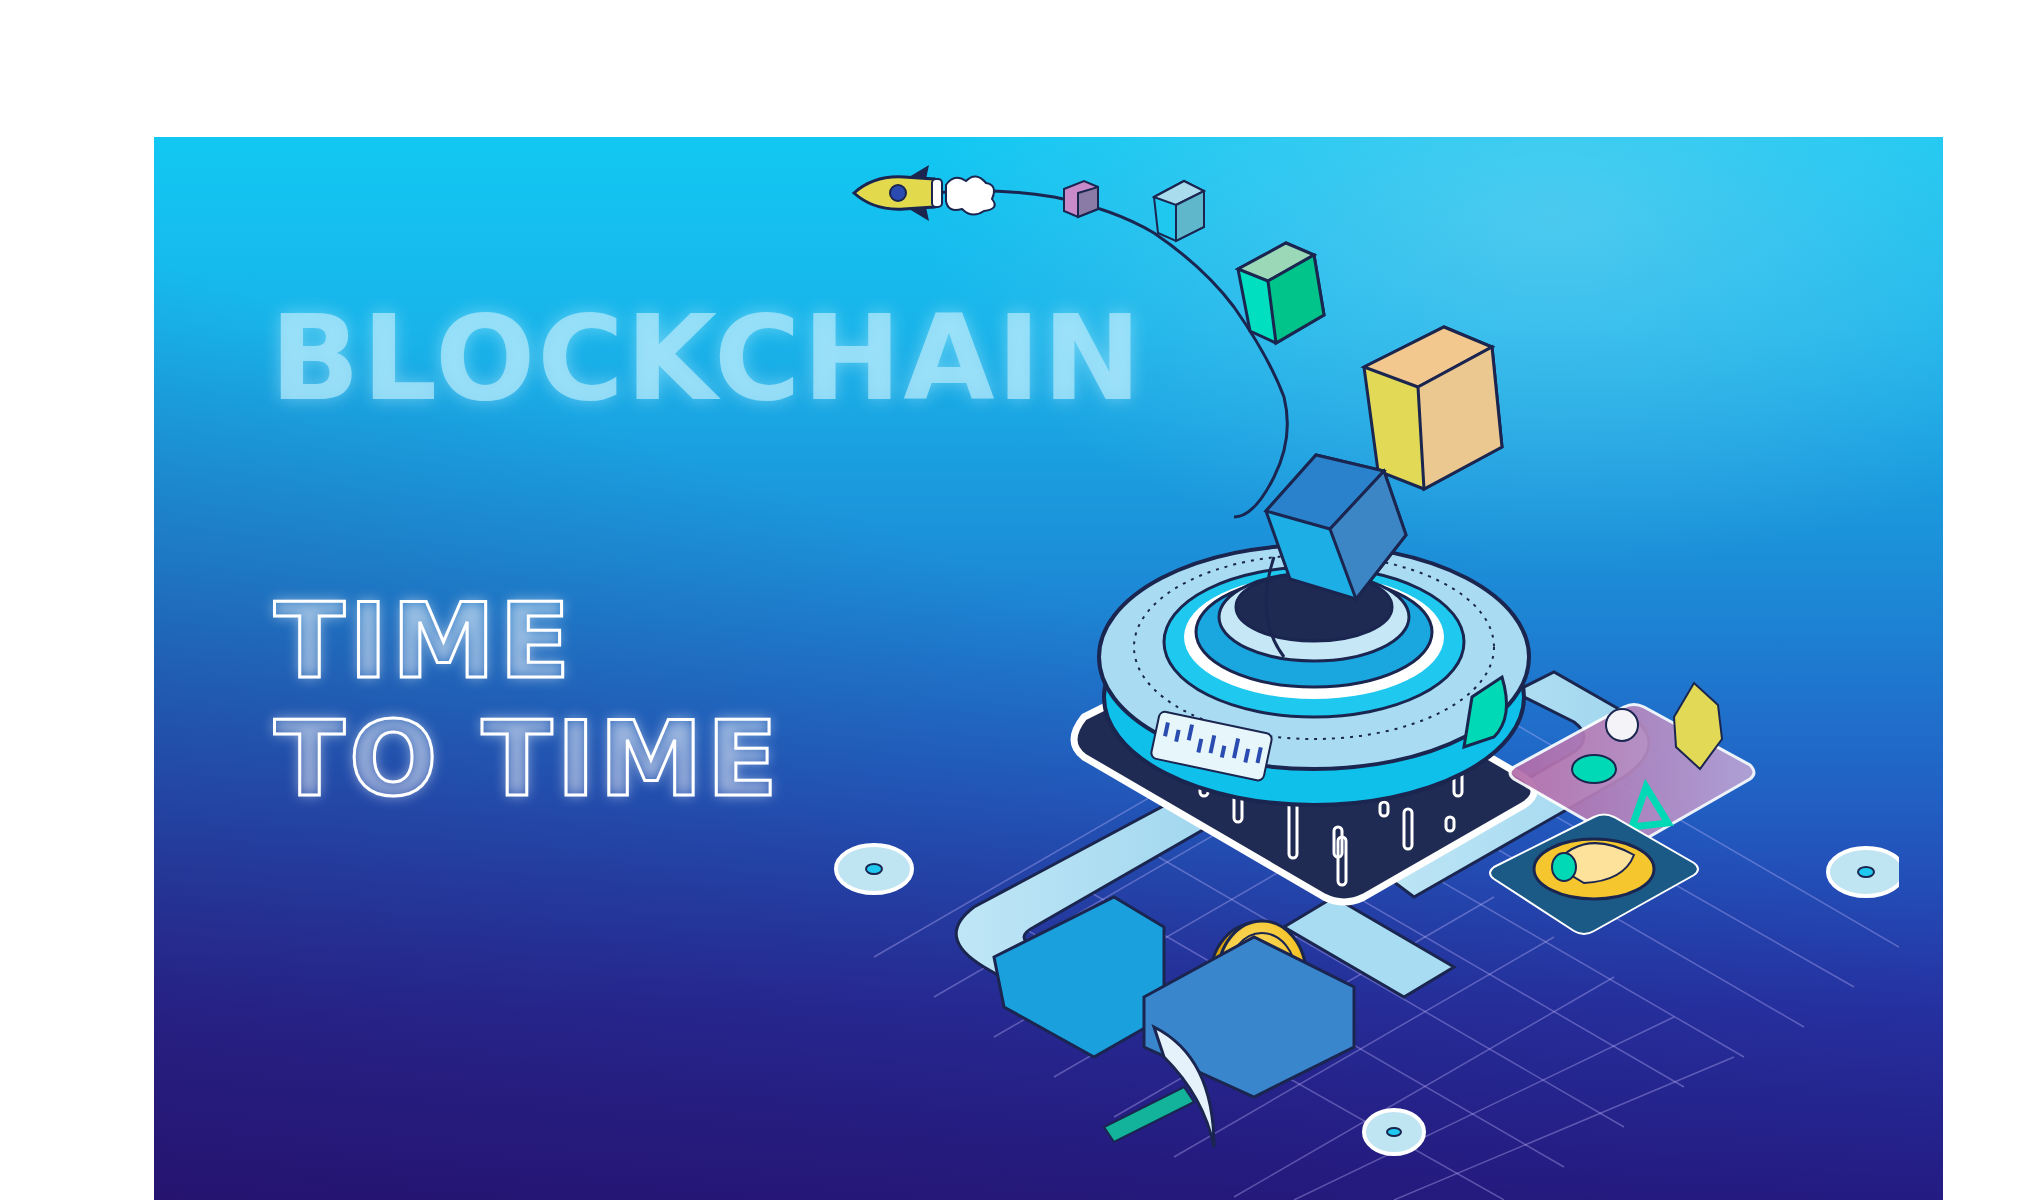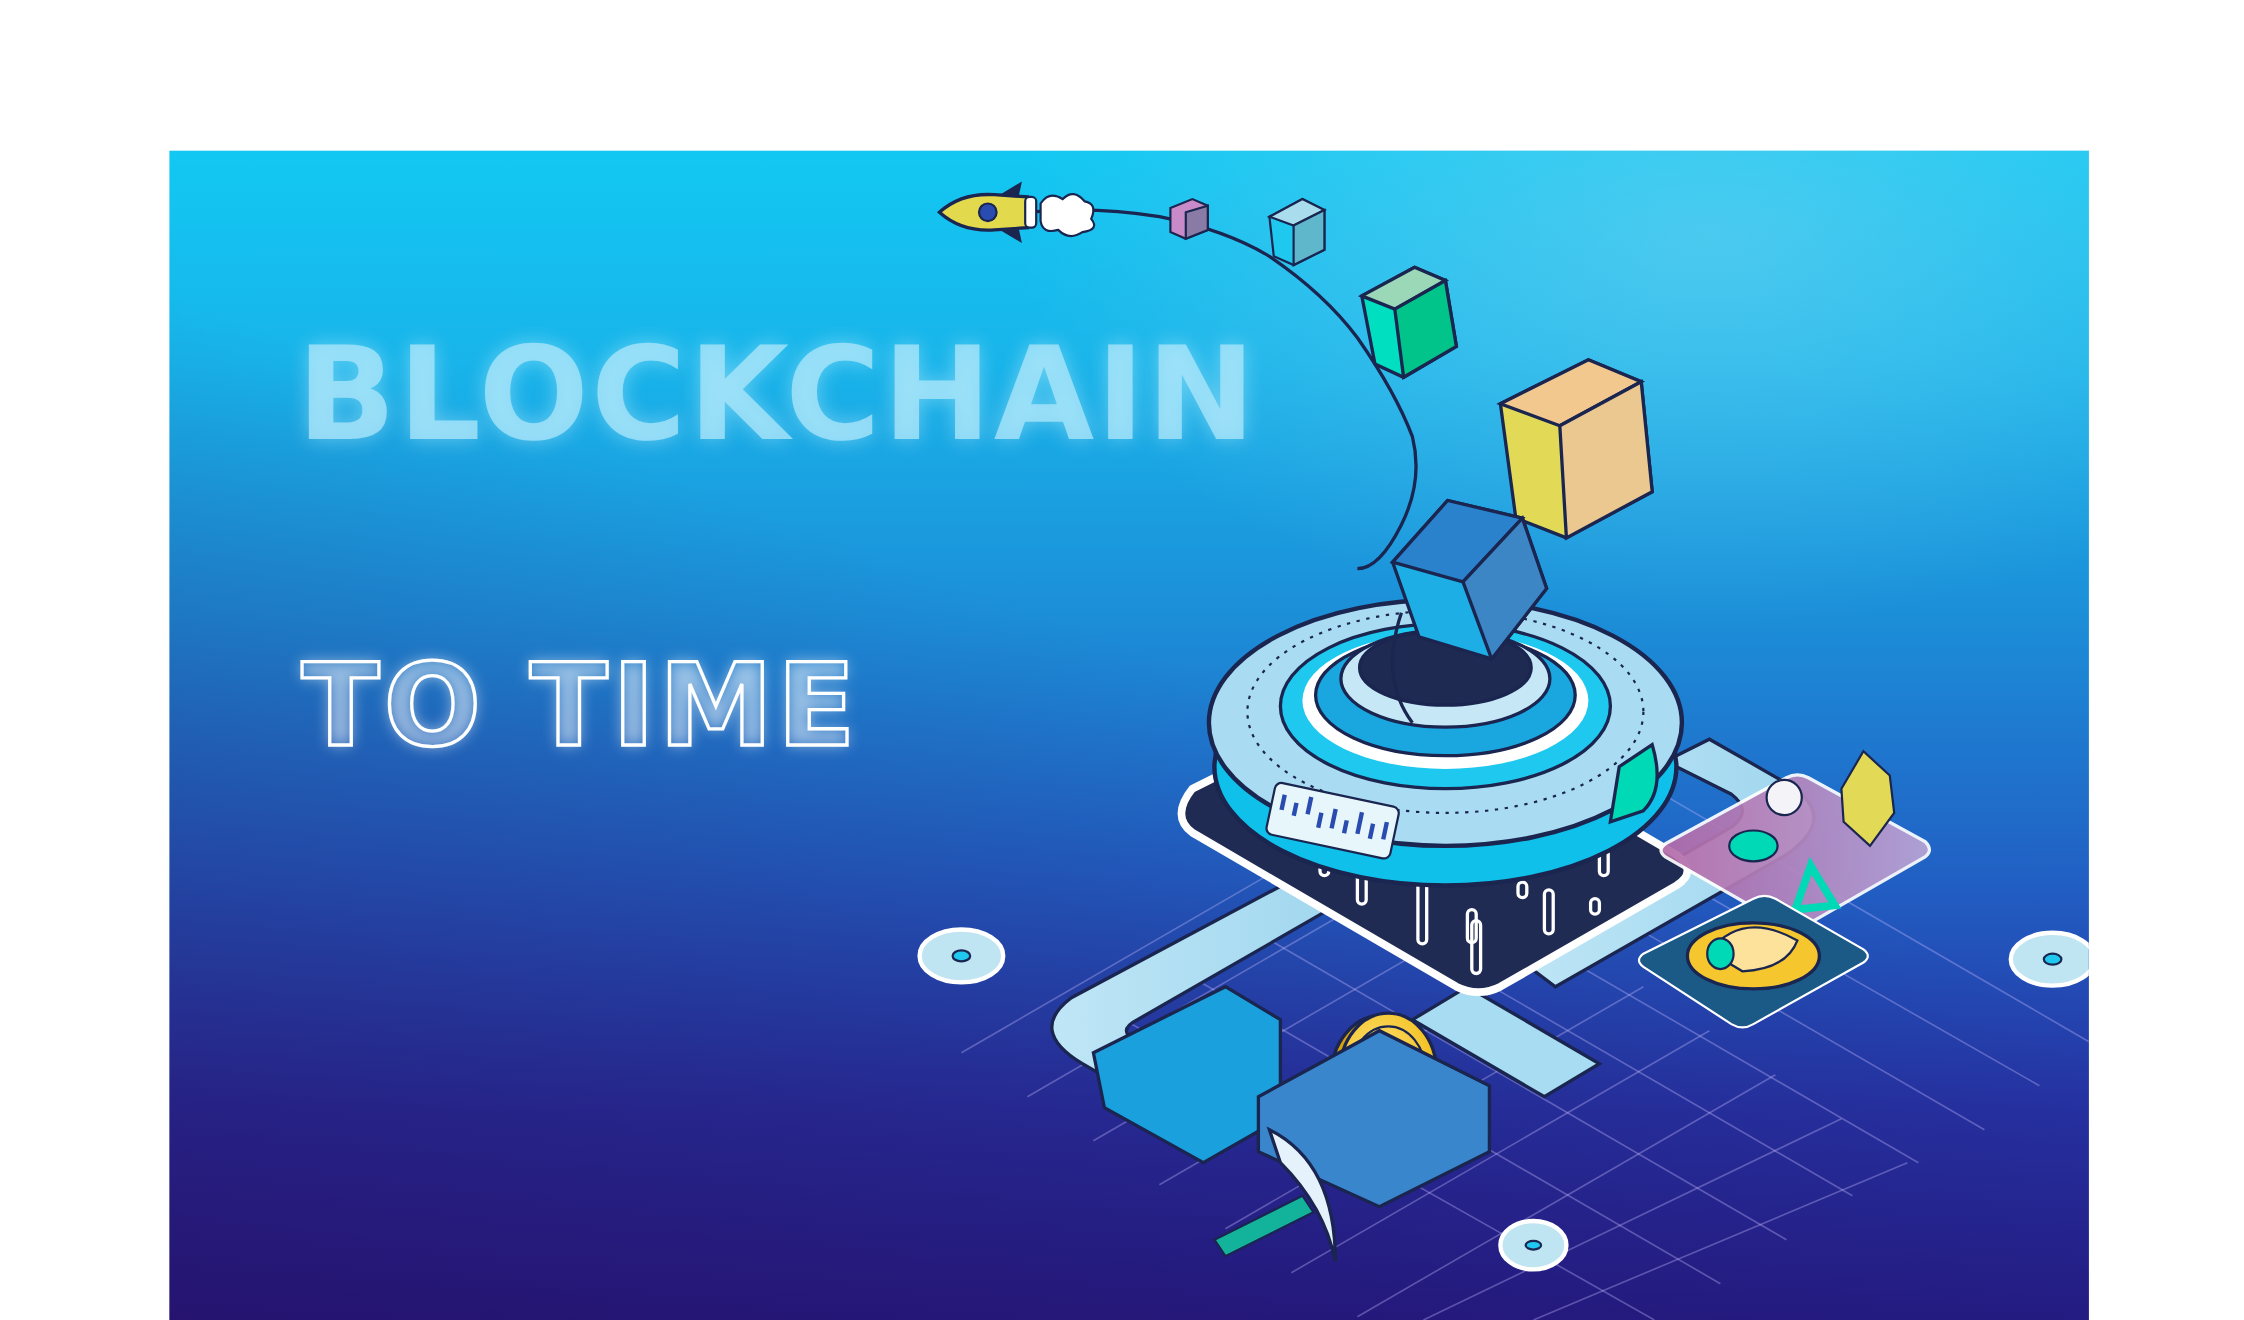--- a/index.html
+++ b/index.html
@@ -2,20 +2,21 @@
 <html><head>
 <meta charset="utf-8">
 <style>
   html, body { margin: 0; padding: 0; background: #ffffff; }
   body { width: 2040px; height: 1200px; position: relative; overflow: hidden; font-family: "DejaVu Sans", sans-serif; }
   .banner {
     position: absolute; left: 154px; top: 137px; width: 1745px; height: 1063px; overflow: hidden;
     background:
       radial-gradient(ellipse 900px 500px at 1400px 80px, rgba(120,210,240,0.55), rgba(120,210,240,0) 70%),
       linear-gradient(180deg, #12c8f2 0%, #18b4ea 18%, #1c8ed8 40%, #2160c4 62%, #2533a4 82%, #231f8a 100%);
+    padding-left: 44px;
   }
   .banner::after {
     content: ""; position: absolute; inset: 0;
     background: linear-gradient(200deg, rgba(0,0,0,0) 45%, rgba(40,10,90,0.55) 100%);
     pointer-events: none;
   }
   .headline {
     position: absolute; left: 116px; top: 150px; z-index: 3;
     font-family: "DejaVu Sans", sans-serif; font-weight: bold;
     font-size: 118px; line-height: 142px; letter-spacing: 2px;
@@ -37,20 +38,21 @@
 </head>
 <body>
 
 <div class="banner">
 
   <div class="headline">
     <div>BLOCKCHAIN</div>
   </div>
 
   <div class="subline">
+    <div>TIME</div>
     <div>TO TIME</div>
   </div>
 
   <svg class="art" viewBox="0 0 1745 1063">
     <defs>
       <linearGradient id="pathG" x1="0" y1="0" x2="1" y2="0">
         <stop offset="0" stop-color="#bfe6f6"></stop>
           <stop offset="1" stop-color="#9fd6ee"></stop>
       </linearGradient>
       <radialGradient id="coinG" cx="0.4" cy="0.4" r="0.7">

